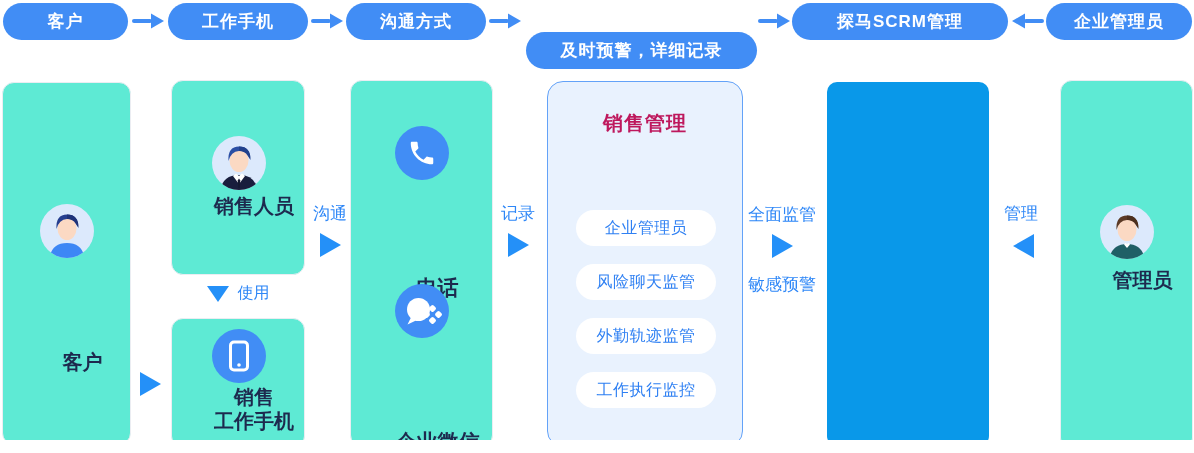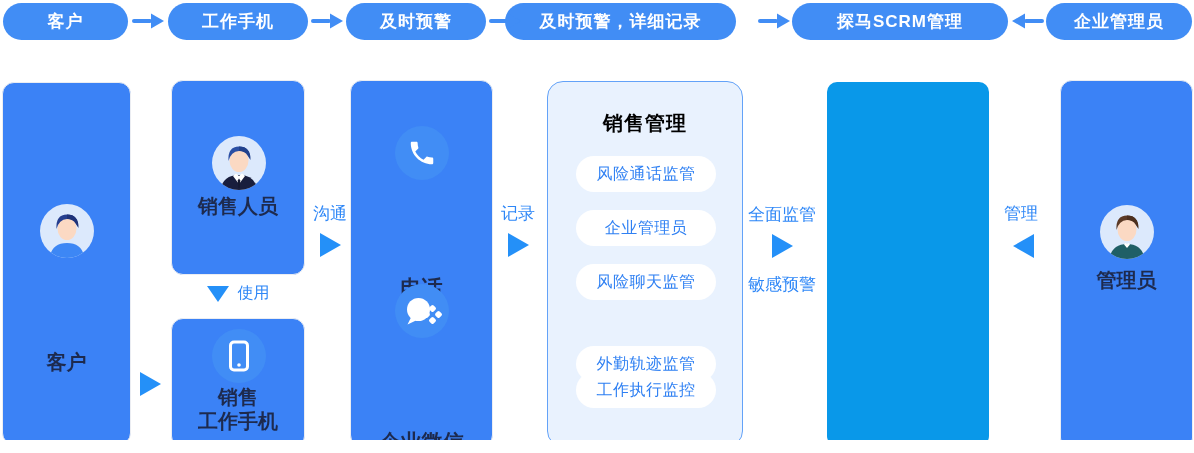--- a/index.html
+++ b/index.html
@@ -7,29 +7,29 @@
   #stage { position:relative; width:1194px; height:440px; background:#ffffff; overflow:hidden; }
 
   
   .pill { position:absolute; top:3px; height:37px; background:#418DF5; border-radius:19px;
           color:#ffffff; font-size:17px; font-weight:bold; display:flex; align-items:center; justify-content:center;
           letter-spacing:1px; }
   .flow-arrow { position:absolute; top:12px; width:32px; height:18px; }
   .flow-arrow svg { display:block; }
 
   
-  .card { position:absolute; background:#3b82f6; border:1px solid #EBEDF2; border-radius:12px; }
+  .card { position:absolute; background:#5eead4; border:1px solid #EBEDF2; border-radius:12px;padding-left:16px; }
   .card-label { position:absolute; width:100%; text-align:center; color:#1D2A4E; font-weight:bold; font-size:20px; }
   .avatar { position:absolute; width:54px; height:54px; }
   .icon-circle { position:absolute; width:54px; height:54px; }
 
   
   #panel { position:absolute; left:547px; top:81px; width:196px; height:366px;
            background:#E9F2FE; border:1px solid #63A2F8; border-radius:16px; }
-  #panel-title { position:absolute; top:28px; width:100%; text-align:center; color:#000000; font-size:20px; font-weight:bold; letter-spacing:1px; }
+  #panel-title { position:absolute; top:28px; width:100%; text-align:center; color:#be185d; font-size:20px; font-weight:bold; letter-spacing:1px; }
   .panel-item { position:absolute; left:28px; width:140px; height:36px; background:#ffffff; border-radius:18px;
                 color:#2F80F3; font-size:16px; text-align:center; line-height:36px; letter-spacing:0.5px; }
 
   
   #azure-rect { position:absolute; left:827px; top:82px; width:162px; height:364px; background:#0998E9; border-radius:10px; }
 
   
   .conn-label { position:absolute; color:#2E87F7; font-size:17px; white-space:nowrap; }
   .tri-r { position:absolute; width:0; height:0; border-top:12px solid transparent; border-bottom:12px solid transparent; border-left:21px solid #2490F8; }
   .tri-l { position:absolute; width:0; height:0; border-top:12px solid transparent; border-bottom:12px solid transparent; border-right:21px solid #2490F8; }
@@ -44,23 +44,23 @@
 
 <div id="stage">
 
   <div class="pill" style="left:3px;width:125px;">
       <span>客户</span>
     </div>
   <div class="pill" style="left:168px;width:140px;">
       <span>工作手机</span>
     </div>
   <div class="pill" style="left:346px;width:140px;">
-      <span>及时预警</span>
-    </div>
-  <div class="pill" style="left:505px;width:231px;">
+      <span>沟通方式</span>
+    </div>
+  <div class="pill" style="left:526px;width:231px;margin-top:29px;">
       <span>及时预警，详细记录</span>
     </div>
   <div class="pill" style="left:792px;width:216px;">
       <span>探马SCRM管理</span>
     </div>
   <div class="pill" style="left:1046px;width:146px;text-align:center;">
       <span>企业管理员</span>
     </div>
 
   <div class="flow-arrow" style="left:132px;">
@@ -176,24 +176,23 @@
       <circle cx="37.5" cy="30.5" r="2.6" fill="#418DF5"></circle>
     </svg>
     <div class="card-label" style="top:347px;font-size:21px;">企业微信</div>
   </div>
 
   <div class="conn-label" style="left:501px;top:202px;">记录</div>
   <div class="tri-r" style="left:508px;top:233px;"></div>
 
   <div id="panel">
     <div id="panel-title">销售管理</div>
-    <div class="panel-item" style="top:74px;">风险通话监管</div>
     <div class="panel-item" style="top:128px;">企业管理员</div>
     <div class="panel-item" style="top:182px;">风险聊天监管</div>
-    <div class="panel-item" style="top:236px;margin-top:28px;">外勤轨迹监管</div>
+    <div class="panel-item" style="top:236px;">外勤轨迹监管</div>
     <div class="panel-item" style="top:290px;">工作执行监控</div>
   </div>
 
   <div class="conn-label" style="left:748px;top:203px;">全面监管</div>
   <div class="tri-r" style="left:772px;top:234px;"></div>
   <div class="conn-label" style="left:748px;top:273px;">敏感预警</div>
 
   <div id="azure-rect"></div>
 
   <div class="conn-label" style="left:1004px;top:202px;">管理</div>

